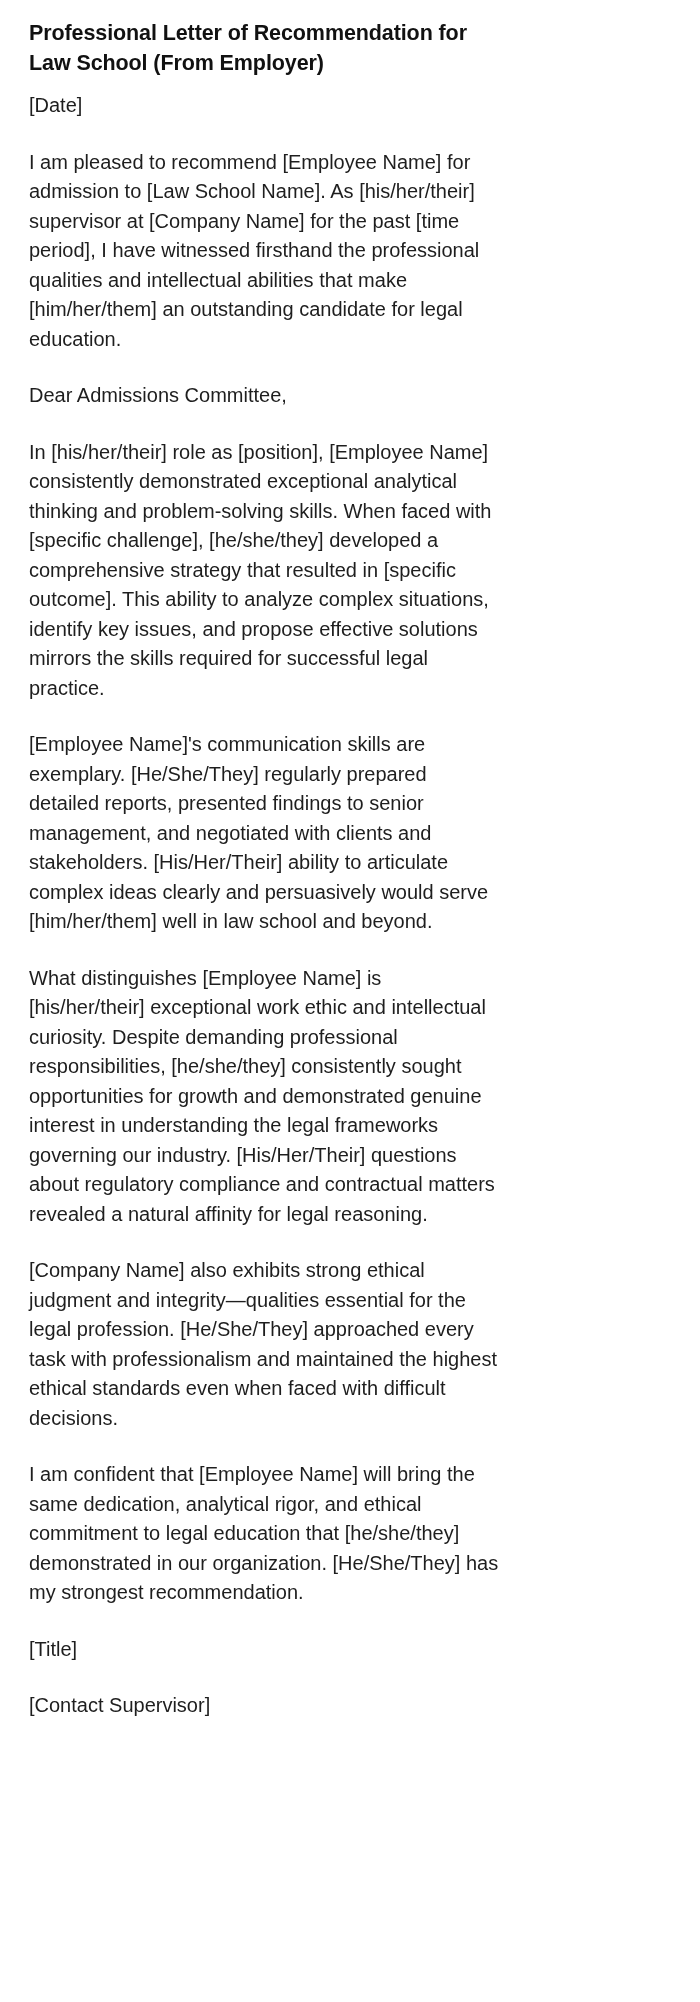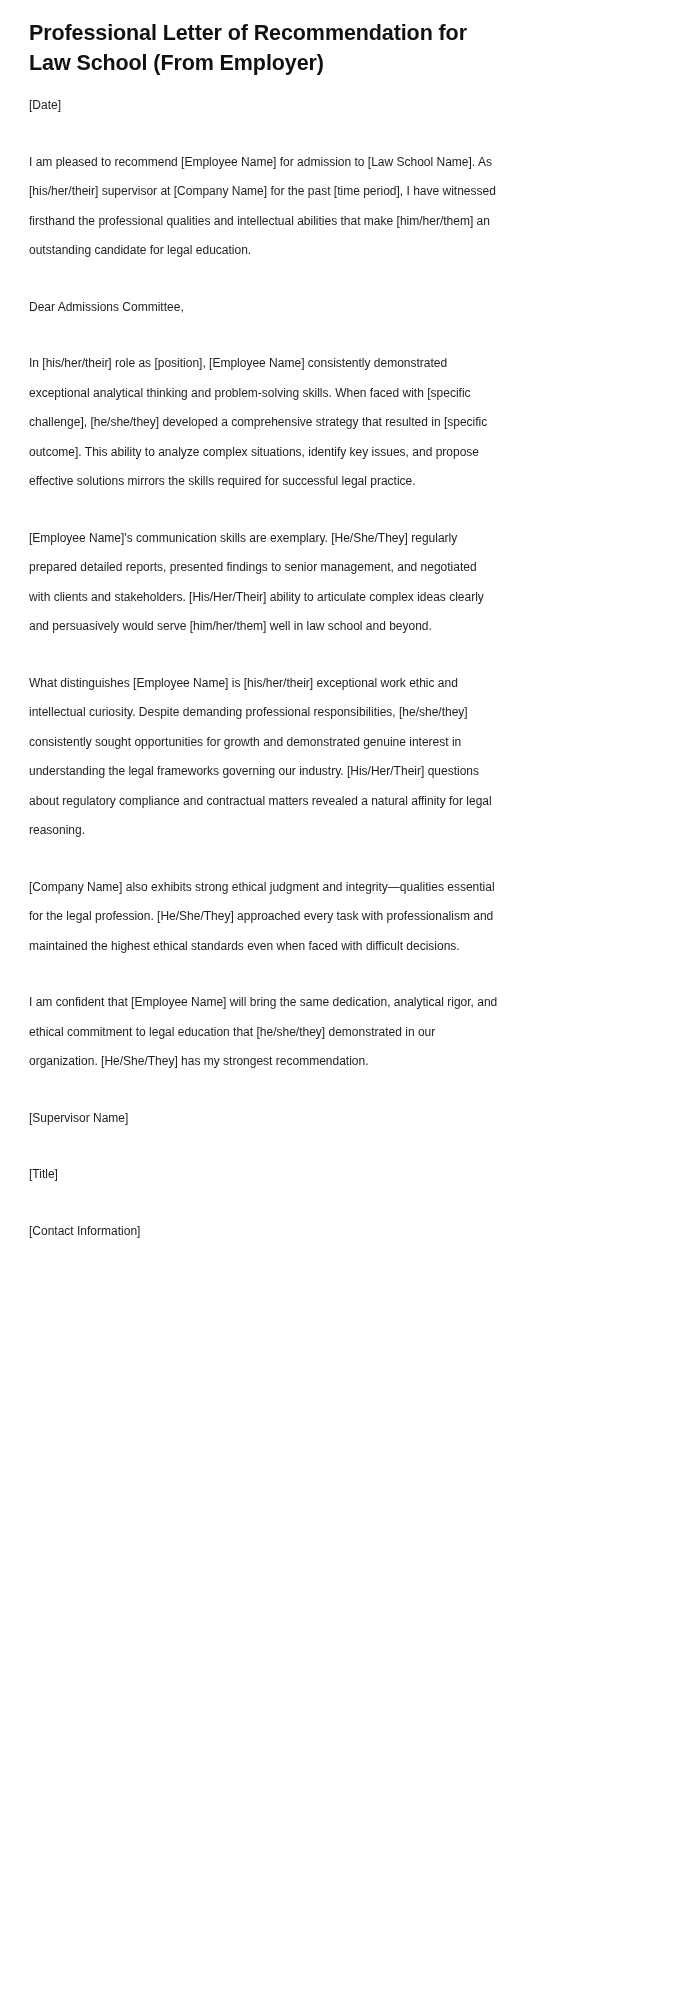--- a/index.html
+++ b/index.html
@@ -33,21 +33,21 @@
     margin: 0 0 13px 0;
     max-width: 470px;
   }
 
   .doc-body {
     display: block;
   }
 
   .para {
     font-family: "Liberation Sans", sans-serif;
-    font-size: 12px;
+    font-size: 20px;
     font-weight: 400;
     line-height: 29.5px;
     color: #1e1e1e;
     margin: 0 0 27px 0;
     max-width: 470px;
     text-align: left;
     word-spacing: 0px;
   }
 
   .para:last-child {
@@ -78,21 +78,20 @@
     <p class="para">[Employee Name]'s communication skills are exemplary. [He/She/They] regularly prepared detailed reports, presented findings to senior management, and negotiated with clients and stakeholders. [His/Her/Their] ability to articulate complex ideas clearly and persuasively would serve [him/her/them] well in law school and beyond.</p>
 
     <p class="para">What distinguishes [Employee Name] is [his/her/their] exceptional work ethic and intellectual curiosity. Despite demanding professional responsibilities, [he/she/they] consistently sought opportunities for growth and demonstrated genuine interest in understanding the legal frameworks governing our industry. [His/Her/Their] questions about regulatory compliance and contractual matters revealed a natural affinity for legal reasoning.</p>
 
     <p class="para">[Company Name] also exhibits strong ethical judgment and integrity—qualities essential for the legal profession. [He/She/They] approached every task with professionalism and maintained the highest ethical standards even when faced with difficult decisions.</p>
 
     <p class="para">I am confident that [Employee Name] will bring the same dedication, analytical rigor, and ethical commitment to legal education that [he/she/they] demonstrated in our organization. [He/She/They] has my strongest recommendation.</p>
 
 
 
-    <p class="para signature-line">[Supervisor Name]</p>
 
     <p class="para signature-line">[Title]</p>
 
 
-    <p class="para signature-line">[Contact Information]</p>
+    <p class="para signature-line">[Contact Supervisor]</p>
 
   </div>
 </div>
 
 </body></html>

